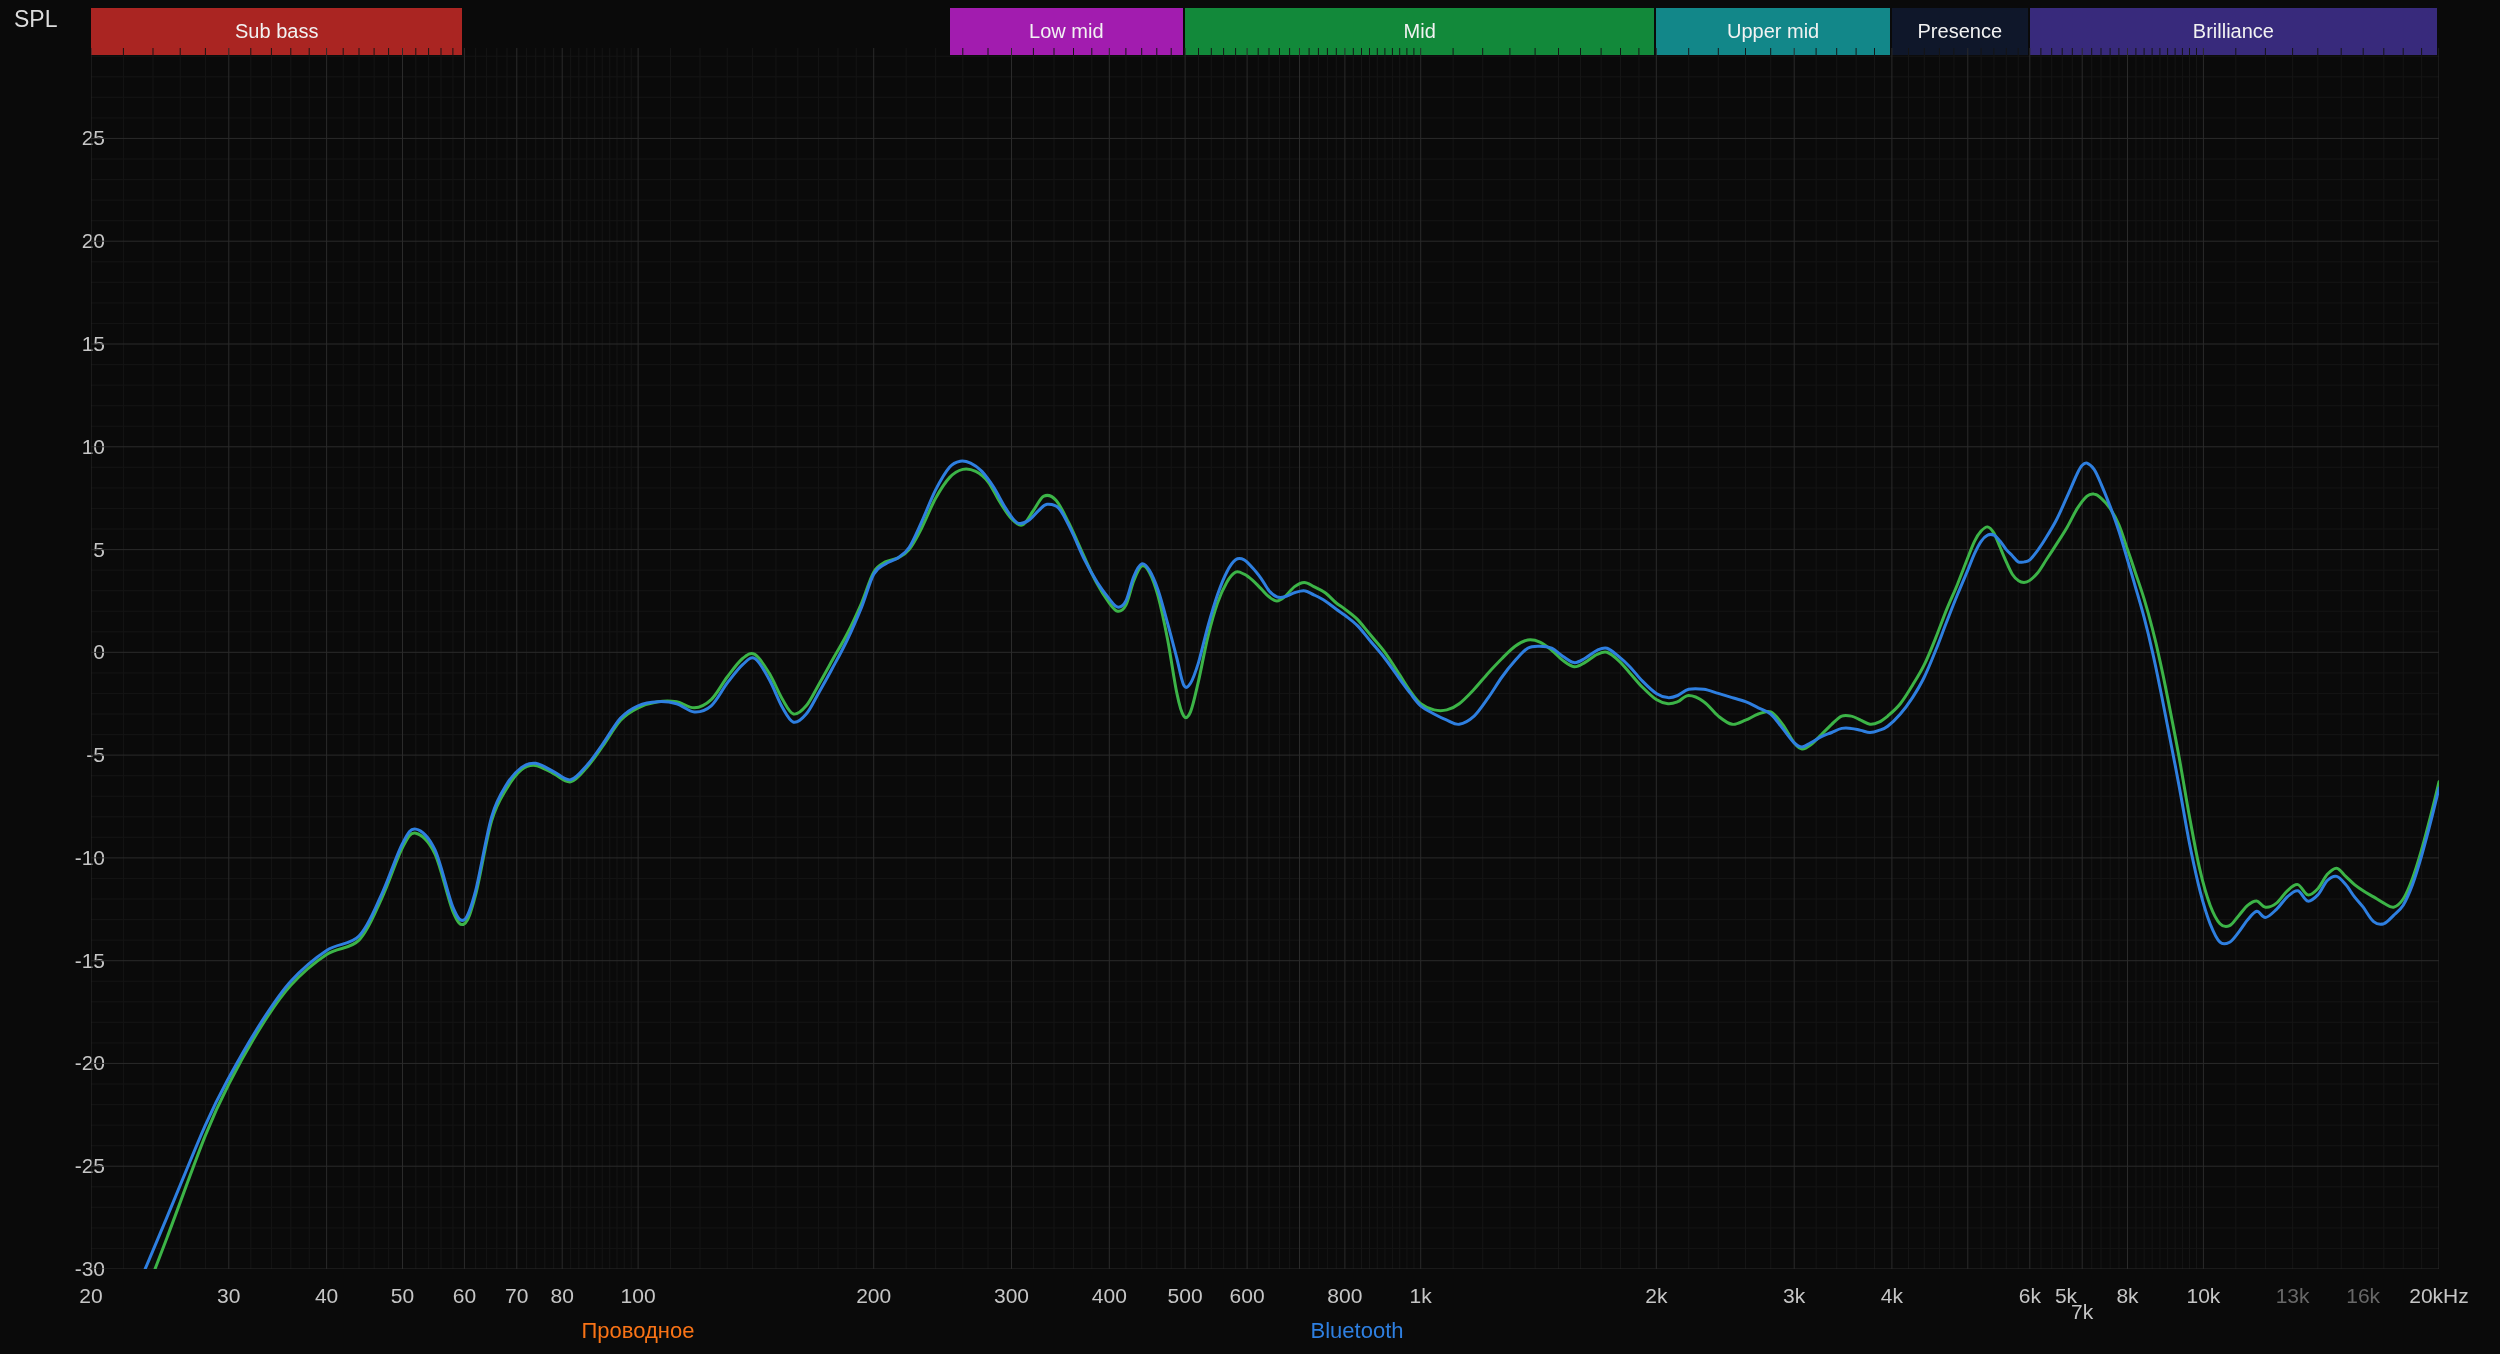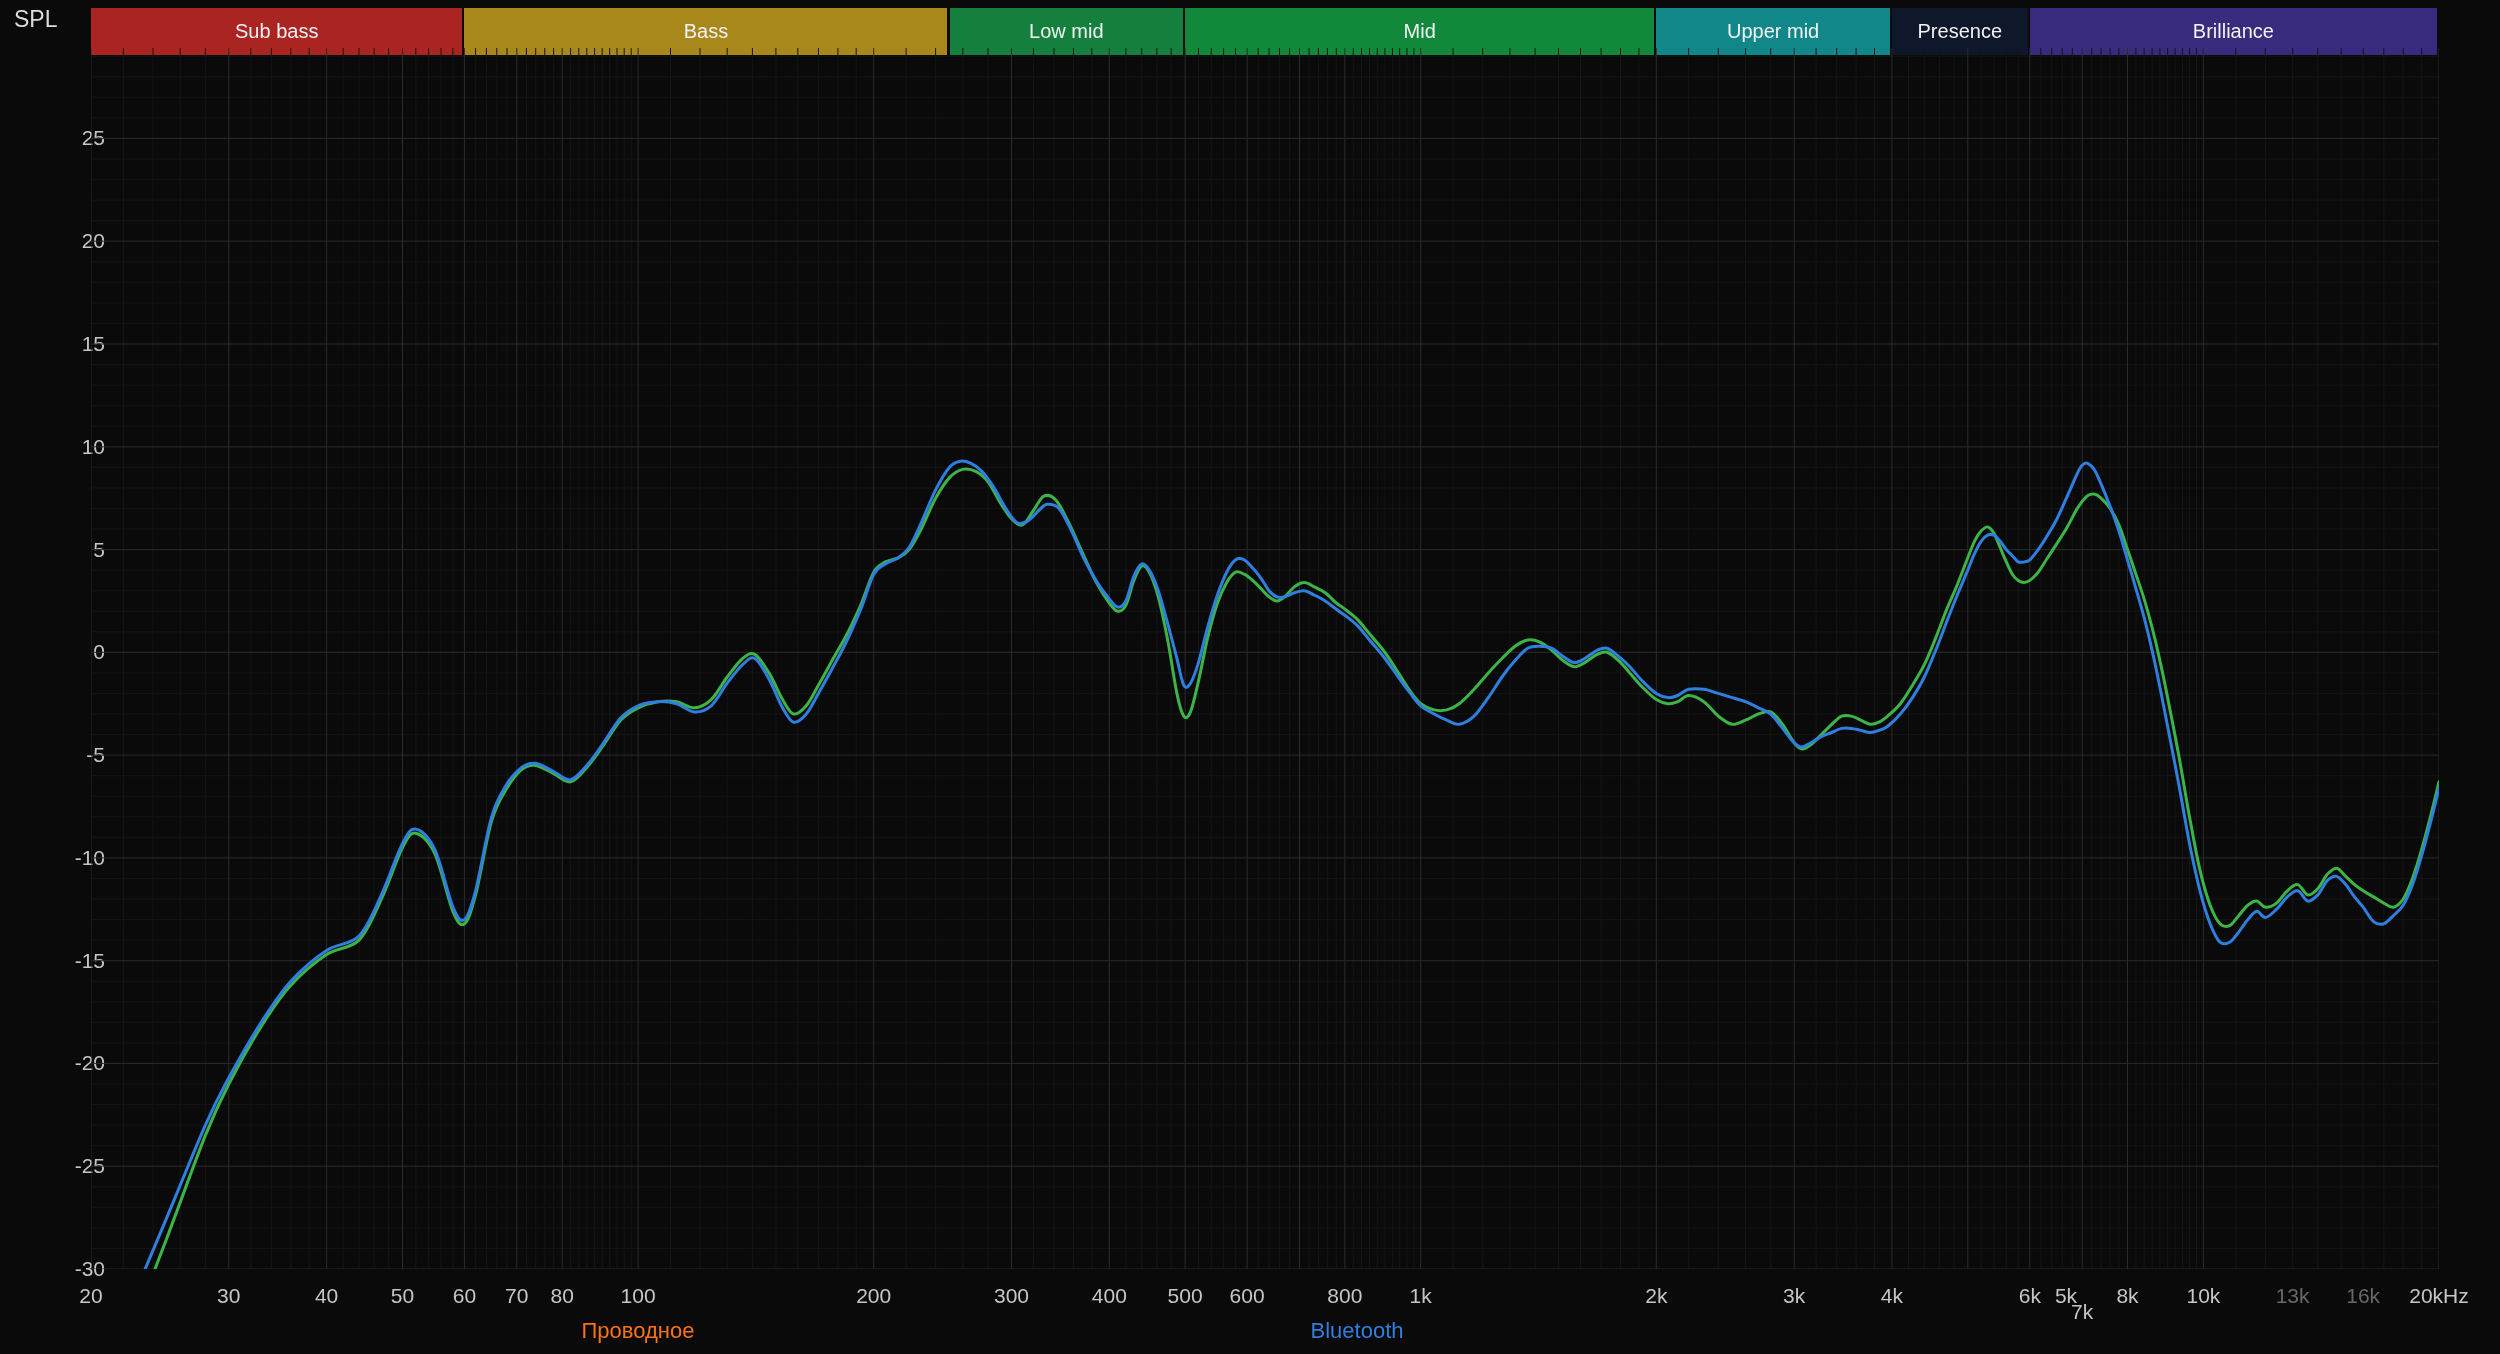--- a/index.html
+++ b/index.html
@@ -17,22 +17,21 @@
   svg#plot{position:absolute;left:91px;top:48px;display:block;}
   .legend-item{position:absolute;top:1318px;transform:translateX(-50%);font-size:22px;cursor:pointer;white-space:nowrap;}
 </style>
 </head>
 <body>
 
 <div class="stage">
   <div class="spl-label">SPL</div>
   <div id="bands">
       <div class="band" style="left: 0px; width: 371.4px; background: rgb(170, 37, 34);">Sub bass</div>
-      <div class="band" style="left: 373.4px; width: 483.1px; background: rgb(169, 136, 27);">Bass</div>
-      <div class="band" style="left: 858.5px; width: 233.6px; background: #15803d;">Low mid</div>
+      <div class="band" style="left: 858.5px; width: 233.6px; background: #a21caf;">Low mid</div>
       <div class="band" style="left: 1094.1px; width: 469.2px; background: rgb(18, 137, 58);">Mid</div>
       <div class="band" style="left: 1565.3px; width: 233.6px; background: rgb(18, 135, 137);">Upper mid</div>
       <div class="band" style="left: 1800.9px; width: 135.8px; background: #0f172a;">Presence</div>
       <div class="band" style="left: 1938.8px; width: 407.2px; background: rgb(56, 42, 124);">Brilliance</div>
     </div>
   <div id="yticks">
       <div class="ytick" style="top: 125.4px;">25</div>
       <div class="ytick" style="top: 228.2px;">20</div>
       <div class="ytick" style="top: 331px;">15</div>
       <div class="ytick" style="top: 433.8px;">10</div>

